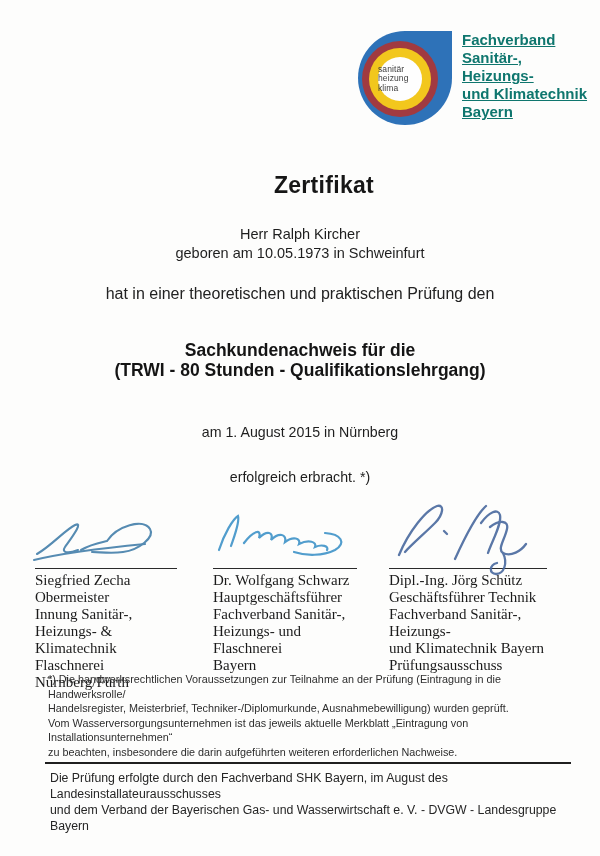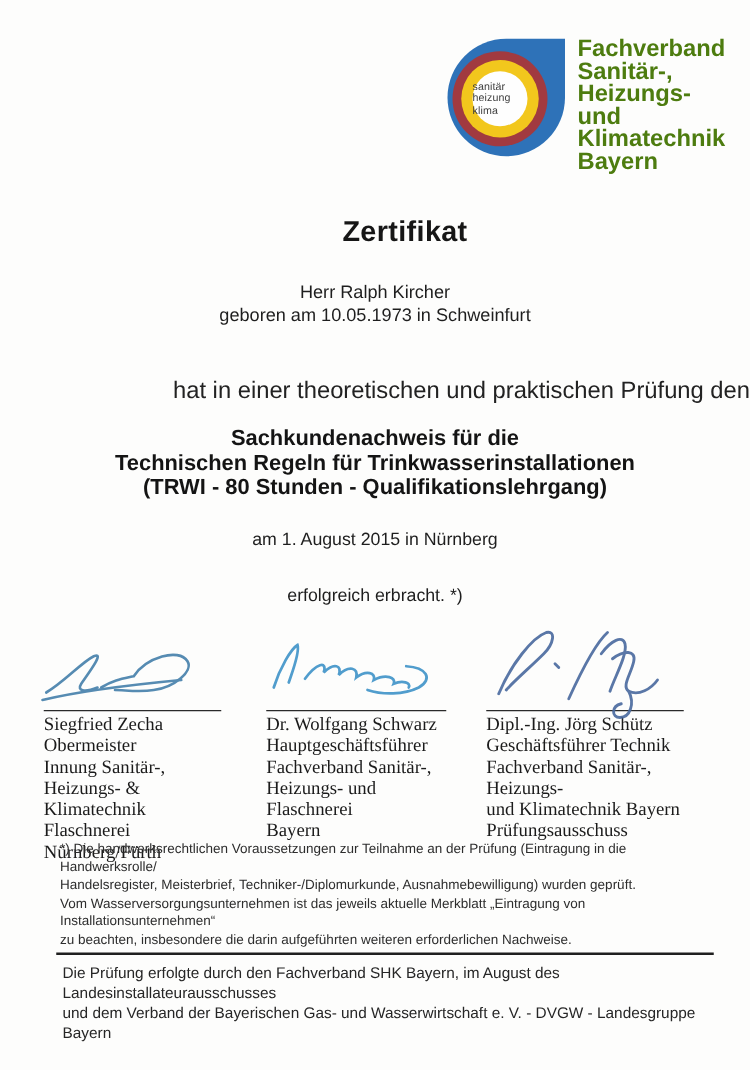--- a/index.html
+++ b/index.html
@@ -16,28 +16,28 @@
   .ring-red{position:absolute;left:4px;top:10px;width:76px;height:76px;border-radius:50%;background:#a13a40;}
   .ring-yellow{position:absolute;left:7px;top:7px;width:62px;height:62px;border-radius:50%;background:#f2c71d;}
   .circle-white{
     position:absolute;left:9px;top:9px;width:44px;height:44px;border-radius:50%;background:#fefefe;
     display:flex;flex-direction:column;justify-content:center;align-items:flex-start;
     padding-right:3px;box-sizing:border-box;
   }
   .logo-word{font-size:8.5px;line-height:9.5px;color:#3d3d3d;font-weight:500;letter-spacing:.1px;}
   .org-name{
     position:absolute;left:462px;top:31px;
-    font-weight:bold;font-size:19px;line-height:18px;color:#4d7c0f;
+    font-weight:bold;font-size:15px;line-height:18px;color:#0f766e;text-decoration:underline;
   }
   
   .center-line{position:absolute;left:0;width:100%;text-align:center;}
   .title{top:172px;font-size:23px;font-weight:bold;letter-spacing:.3px;color:#161616;padding-left:24px;}
   .recipient{top:226px;font-size:14.5px;}
   .birth{top:245px;font-size:14.5px;}
-  .intro{top:302px;font-size:19px;color:#222;text-align:right;}
+  .intro{top:285px;font-size:16px;color:#222;}
   .subject{top:341px;font-size:17.5px;line-height:19.5px;font-weight:bold;color:#141414;}
   .dateplace{top:424px;font-size:14.2px;}
   .result{top:469px;font-size:14.2px;}
   
   .sig-row{position:absolute;top:496px;left:0;width:600px;height:170px;}
   .sig-col{position:absolute;top:0;}
   .sig-col.c1{left:35px;width:142px;}
   .sig-col.c2{left:213px;width:144px;}
   .sig-col.c3{left:389px;width:158px;}
   .sig-area{position:relative;height:72px;border-bottom:1.5px solid #2a2a2a;}
@@ -72,21 +72,20 @@
     <div>und Klimatechnik</div>
     <div>Bayern</div>
   </div>
 
   <div class="center-line title">Zertifikat</div>
   <div class="center-line recipient">Herr Ralph Kircher</div>
   <div class="center-line birth">geboren am 10.05.1973 in Schweinfurt</div>
   <div class="center-line intro">hat in einer theoretischen und praktischen Prüfung den</div>
   <div class="center-line subject">
     <div>Sachkundenachweis für die</div>
-    <div>Technischen Regeln für Trinkwasserinstallationen</div>
     <div>(TRWI - 80 Stunden - Qualifikationslehrgang)</div>
   </div>
   <div class="center-line dateplace">am 1. August 2015 in Nürnberg</div>
   <div class="center-line result">erfolgreich erbracht. *)</div>
 
   <div class="sig-row">
 
     <div class="sig-col c1">
       <div class="sig-area">
         <svg width="152" height="62" viewBox="0 0 152 62" style="bottom:2px;">

